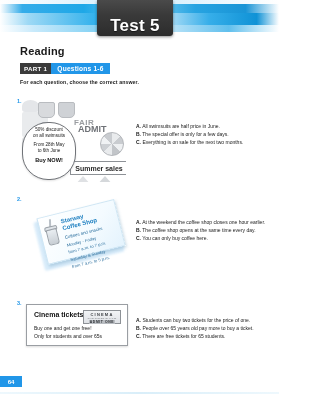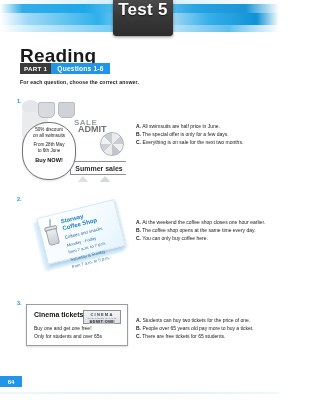--- a/index.html
+++ b/index.html
@@ -30,44 +30,44 @@
     width: 279px;
     background: linear-gradient(90deg,#ffffff 0%,#2aa8e8 8%,#12a3e6 30%,#7fd0f2 52%,#1b9fe0 70%,#0e8fd4 88%,#ffffff 100%);
   }
   .stripe-a { top: 4px;  height: 9px;  opacity: 0.95; }
   .stripe-b { top: 13px; height: 12px; background: linear-gradient(90deg,#ffffff 0%,#9ed9f5 10%,#2fb0ec 35%,#d6eefb 55%,#36aee9 75%,#0f92d6 92%,#ffffff 100%); }
   .stripe-c { top: 25px; height: 7px;  background: linear-gradient(90deg,#ffffff 0%,#bfe6fa 12%,#5cc3f0 40%,#a8dcf6 62%,#44b4ea 82%,#ffffff 100%); opacity:.85;}
   .stripe-d { top: 0px;  height: 4px;  background: linear-gradient(90deg,#ffffff 0%,#e4f4fd 20%,#bfe6fa 50%,#e9f6fe 80%,#ffffff 100%); opacity:.8;}
 
   .test-box {
     position: absolute;
-    left: 113px; top: 0;
-    width: 60px;
+    left: 97px; top: 0;
+    width: 76px;
     height: 36px;
     background: linear-gradient(180deg,#4a4a4a 0%,#3a3a3a 40%,#2c2c2c 100%);
     border-bottom-left-radius: 3px;
     border-bottom-right-radius: 3px;
     box-shadow: 0 1px 3px rgba(0,0,0,.45);
     display: flex;
-    align-items: flex-start;
+    align-items: flex-end;
     justify-content: center;
   }
   .test-box-label {
     color: #ffffff;
     font-size: 17px;
     font-weight: bold;
     letter-spacing: .3px;
     text-shadow: 0 1px 1px rgba(0,0,0,.6);
   }
 
   
   .page-title {
     position: absolute;
     left: 20px; top: 45px;
-    font-size: 19px;
+    font-size: 11px;
     font-weight: bold;
     letter-spacing: .2px;
   }
 
   .part-bar {
     position: absolute;
     left: 20px; top: 63px;
     display: flex;
     height: 11px;
   }
@@ -379,21 +379,21 @@
 <div class="instructions">For each question, choose the correct answer.</div>
 
 <div class="question q1">
   <div class="q-num">1.</div>
 
   <div class="art1">
     <div class="sw-item sw-top1"></div>
     <div class="sw-item sw-top2"></div>
     <div class="sw-item sw-bot1"></div>
     <div class="sw-hat"></div>
-    <div class="sw-sale-text">SALE</div>
+    <div class="sw-sale-text">FAIR</div>
     <div class="sw-sale-text2">ADMIT</div>
     <div class="sw-towel"></div>
     <div class="sw-short"></div>
     <div class="sw-ball"></div>
     <div class="sw-sign">
       <span>Summer sales</span>
     </div>
     <div class="sw-bottom-a"></div>
     <div class="sw-bottom-b"></div>
   </div>

